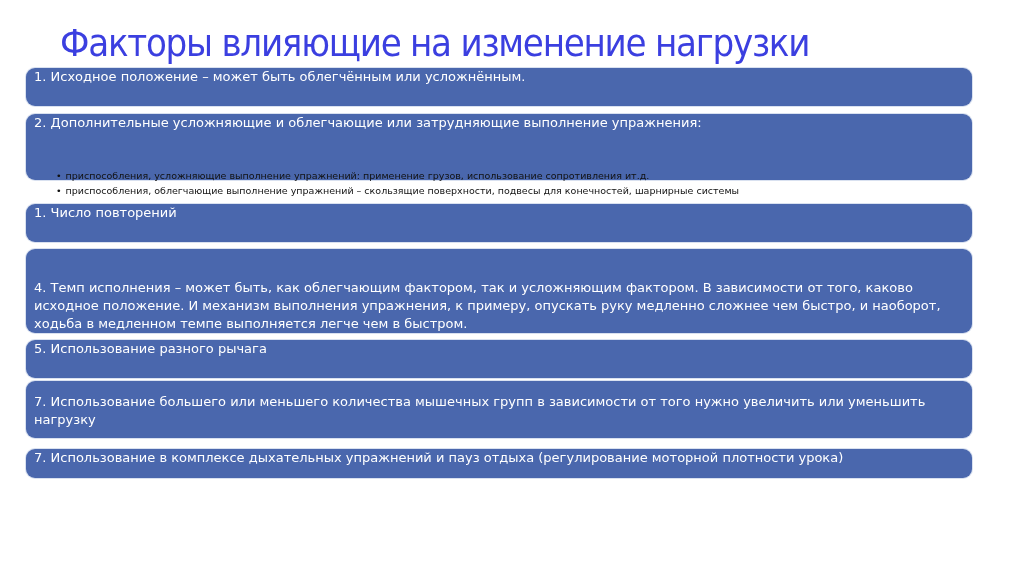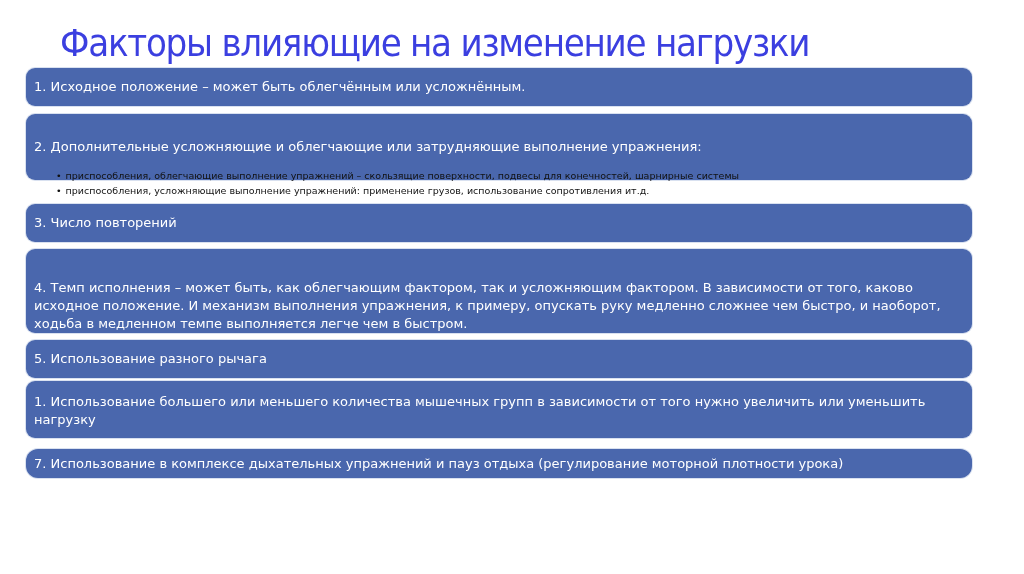--- a/index.html
+++ b/index.html
@@ -32,21 +32,21 @@
     .box {
       position: absolute;
       left: 26px;
       width: 946px;
       background: #4a67ad;
       border-radius: 9px;
       color: #ffffff;
       box-sizing: border-box;
       padding: 0 8px;
       display: flex;
-      align-items: center;
+      align-items: flex-start;
       font-family: "DejaVu Sans", sans-serif;
       font-size: 13px;
       line-height: 18px;
       box-shadow: 0 0 0 1px #d9e1f0;
     }
     .box span {
       display: block;
     }
     .sub-list {
       position: absolute;
@@ -72,35 +72,35 @@
 
 <div class="box" style="top:68px;height:38px;">
   <span>1.  Исходное положение – может быть облегчённым или усложнённым.</span>
 </div>
 
 <div class="box" style="top:114px;height:66px;">
   <span>2.  Дополнительные усложняющие и облегчающие или затрудняющие выполнение упражнения:</span>
 </div>
 
 <ul class="sub-list">
+  <li>приспособления, усложняющие выполнение упражнений: применение грузов, использование сопротивления ит.д.</li>
   <li>приспособления, облегчающие выполнение упражнений – скользящие поверхности, подвесы для конечностей, шарнирные системы</li>
-  <li>приспособления, усложняющие выполнение упражнений: применение грузов, использование сопротивления ит.д.</li>
 </ul>
 
 <div class="box" style="top:204px;height:38px;">
-  <span>3. Число повторений</span>
+  <span>1. Число повторений</span>
 </div>
 
 <div class="box" style="top:249px;height:84px;align-items:flex-end;padding-top:16px;">
   <span>4. Темп исполнения – может быть, как облегчающим фактором, так и усложняющим фактором. В зависимости от того, каково исходное положение. И механизм выполнения упражнения, к примеру, опускать руку медленно сложнее чем быстро, и наоборот, ходьба в медленном темпе выполняется легче чем в быстром.</span>
 </div>
 
 <div class="box" style="top:340px;height:38px;">
   <span>5. Использование разного рычага</span>
 </div>
 
 <div class="box" style="top:381px;height:57px;align-items:flex-start;padding-top:12px;">
-  <span>1. Использование большего или меньшего количества мышечных групп в зависимости от того нужно увеличить или уменьшить нагрузку</span>
+  <span>7. Использование большего или меньшего количества мышечных групп в зависимости от того нужно увеличить или уменьшить нагрузку</span>
 </div>
 
-<div class="box" style="top:449px;height:29px;border-radius:12px;">
+<div class="box" style="top:449px;height:29px;">
   <span>7. Использование в комплексе дыхательных упражнений и пауз отдыха (регулирование моторной плотности урока)</span>
 </div>
 
 </body></html>

